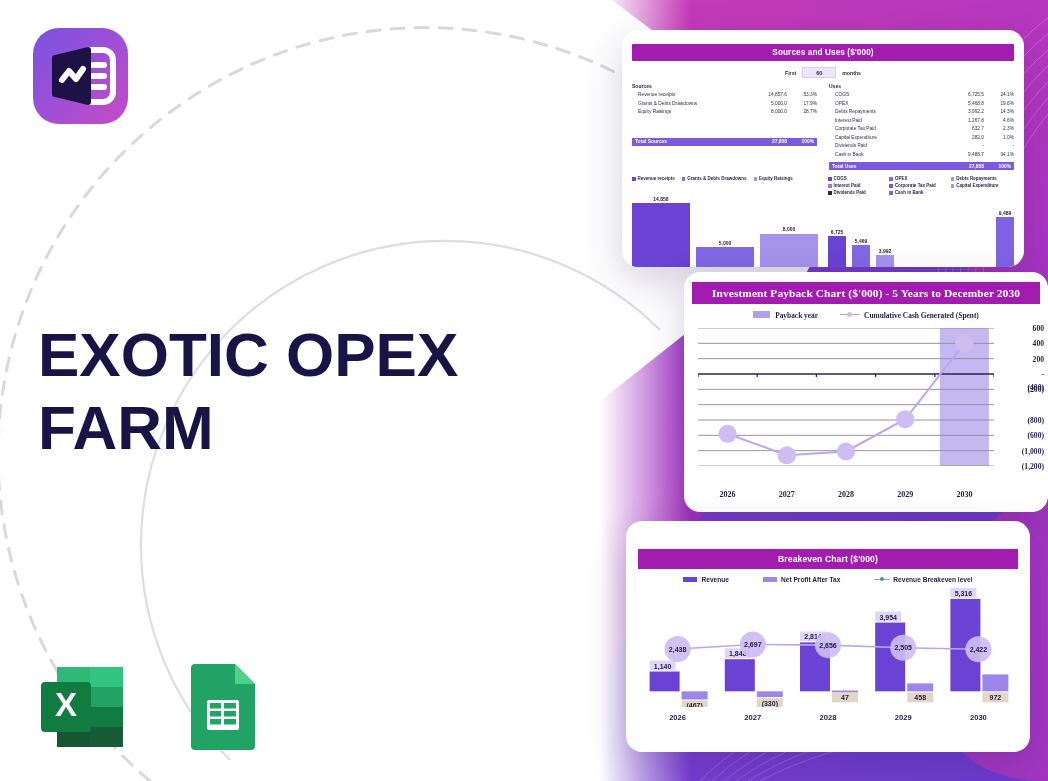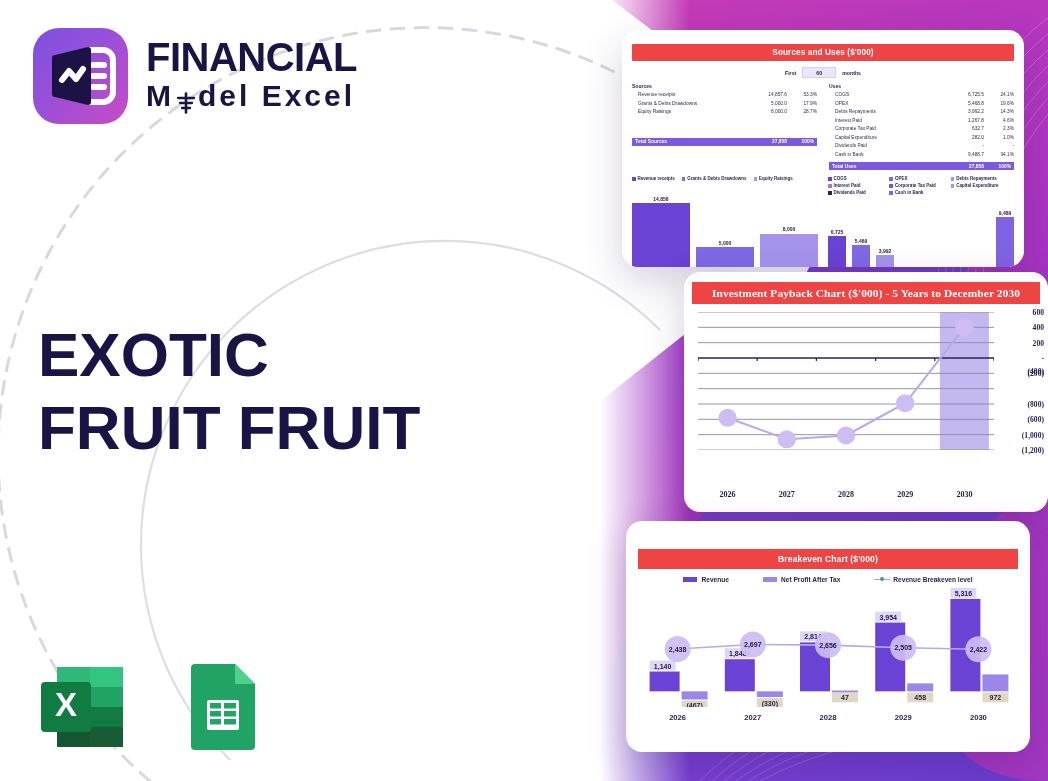--- a/index.html
+++ b/index.html
@@ -35,21 +35,21 @@
   .app-icons { position: absolute; left: 33px; top: 658px; display: flex; gap: 42px; align-items: center; }
   .app-icon { width: 98px; height: 98px; }
 
   
   .card { position: absolute; background: #fff; border-radius: 16px;
       box-shadow: 0 14px 40px rgba(40,20,80,0.20); z-index: 10; overflow: hidden; }
   #card-sources { left: 622px; top: 30px; width: 402px; height: 237px; }
   #card-payback { left: 684px; top: 272px; width: 364px; height: 240px; z-index: 11; font-family: Liberation Serif, serif; }
   #card-breakeven { left: 626px; top: 521px; width: 404px; height: 231px; z-index: 12; }
 
-  .chart-title { background: #ef4444; color: #fff; text-align: center; font-weight: 700;
+  .chart-title { background: #a21caf; color: #fff; text-align: center; font-weight: 700;
       letter-spacing: .1px; }
 
   
   #card-sources .chart-title { margin: 14px 10px 0 10px; font-size: 8.2px; padding: 4px 0; border-radius:1px;}
   .su-period { display: flex; justify-content: center; align-items: center; gap: 6px;
       margin-top: 6px; font-size: 5.2px; font-weight: 700; color: #2b2152; }
   .su-period .pval { background: #ece7f8; border: 0.5px solid #d6cdf0; color:#1f1850;
       width: 34px; text-align: center; padding: 1.5px 0; font-size: 5.2px; }
   .su-tables { display: flex; gap: 12px; padding: 5px 10px 0 10px; }
   .su-col { flex: 1; }
@@ -187,40 +187,23 @@
           <g fill="none" stroke="#ffffff" stroke-width="6" stroke-linecap="round">
             <path d="M56 22 H70 A10 10 0 0 1 80 32 V64 A10 10 0 0 1 70 74 H56"></path>
             <path d="M60 37 H71"></path>
               <path d="M60 48 H71"></path>
               <path d="M60 59 H71"></path>
           </g>
           <path d="M22 27 L55 19 A3 3 0 0 1 58 22 V74 A3 3 0 0 1 55 77 L22 69 A3 3 0 0 1 19 66 V30 A3 3 0 0 1 22 27 Z" fill="#1d1245"></path>
           <path d="M29 52 L36 43 L43 51 L50 41" fill="none" stroke="#ffffff" stroke-width="6" stroke-linecap="round" stroke-linejoin="round"></path>
         </svg>
       </div>
-      <div class="brand-text">
-        <div class="brand-top">FINANCIAL</div>
-        <div class="brand-bot">
-          <span>M</span>
-          <span class="o-stack">
-            <svg viewBox="0 0 22 22" width="22" height="22">
-              <g stroke="#1a1444" stroke-width="2.3" stroke-linecap="round">
-                <line x1="3" y1="6" x2="19" y2="6"></line>
-                <line x1="5" y1="11" x2="17" y2="11"></line>
-                <line x1="7" y1="16" x2="15" y2="16"></line>
-                <line x1="11" y1="1.5" x2="11" y2="20.5" stroke-width="2.6"></line>
-              </g>
-            </svg>
-          </span>
-          <span>del Excel</span>
-        </div>
-      </div>
-    </div>
-
-    <div class="headline">EXOTIC FRUIT FRUIT</div>
+    </div>
+
+    <div class="headline">EXOTIC OPEX FARM</div>
 
     <div class="app-icons">
       <span class="app-icon">
         <svg viewBox="0 0 98 98" width="98" height="98">
           <rect x="24" y="9" width="66" height="80" rx="5" fill="#21a366"></rect>
           <rect x="24" y="9" width="66" height="20" fill="#33c481"></rect>
           <rect x="24" y="29" width="66" height="20" fill="#21a366"></rect>
           <rect x="24" y="49" width="66" height="20" fill="#107c41"></rect>
           <rect x="24" y="69" width="66" height="20" fill="#185c37"></rect>
           <rect x="24" y="9" width="33" height="80" fill="#000" opacity="0.06"></rect>
@@ -425,20 +408,24 @@
               <div class="bar-val">9,489</div>
               <div class="bar" style="height: 66px; background: rgb(127, 99, 226);"></div>
             </div>
           </div>
       </div>
     </div>
   </div>
 
   <div class="card" id="card-payback">
     <div class="chart-title">Investment Payback Chart ($'000) - 5 Years to December 2030</div>
+    <div class="pb-legend" id="legend-payback">
+        <span><span class="sw-box" style="background: rgb(176, 160, 234);"></span><span>Payback year</span></span>
+        <span><span class="sw-line"></span><span>Cumulative Cash Generated (Spent)</span></span>
+      </div>
     <div class="pb-plot">
       <svg id="pb-svg" viewBox="0 0 290 138" preserveAspectRatio="none" style="width:100%;height:138px">
           <rect x="237" y="0" width="48" height="138" fill="#a18de8" fill-opacity="0.62"></rect>
           <line x1="0" y1="0" x2="290" y2="0" stroke="#8a8a9e" stroke-width="0.9"></line>
           <line x1="0" y1="15.333333333333343" x2="290" y2="15.333333333333343" stroke="#8a8a9e" stroke-width="0.9"></line>
           <line x1="0" y1="30.66666666666667" x2="290" y2="30.66666666666667" stroke="#8a8a9e" stroke-width="0.9"></line>
           <line x1="0" y1="46" x2="290" y2="46" stroke="#2b2152" stroke-width="1.6"></line>
           <line x1="0" y1="61.33333333333333" x2="290" y2="61.33333333333333" stroke="#8a8a9e" stroke-width="0.9"></line>
           <line x1="0" y1="76.66666666666667" x2="290" y2="76.66666666666667" stroke="#8a8a9e" stroke-width="0.9"></line>
           <line x1="0" y1="92" x2="290" y2="92" stroke="#8a8a9e" stroke-width="0.9"></line>

